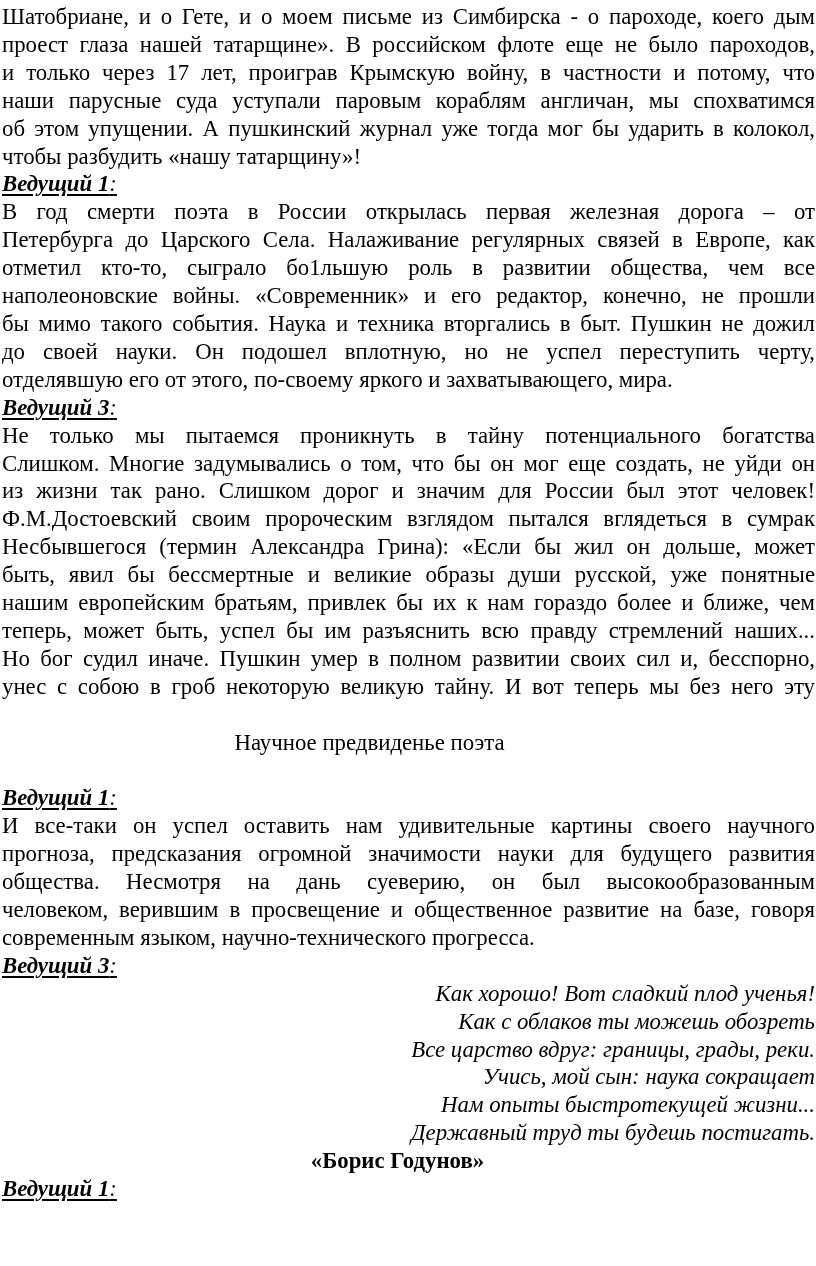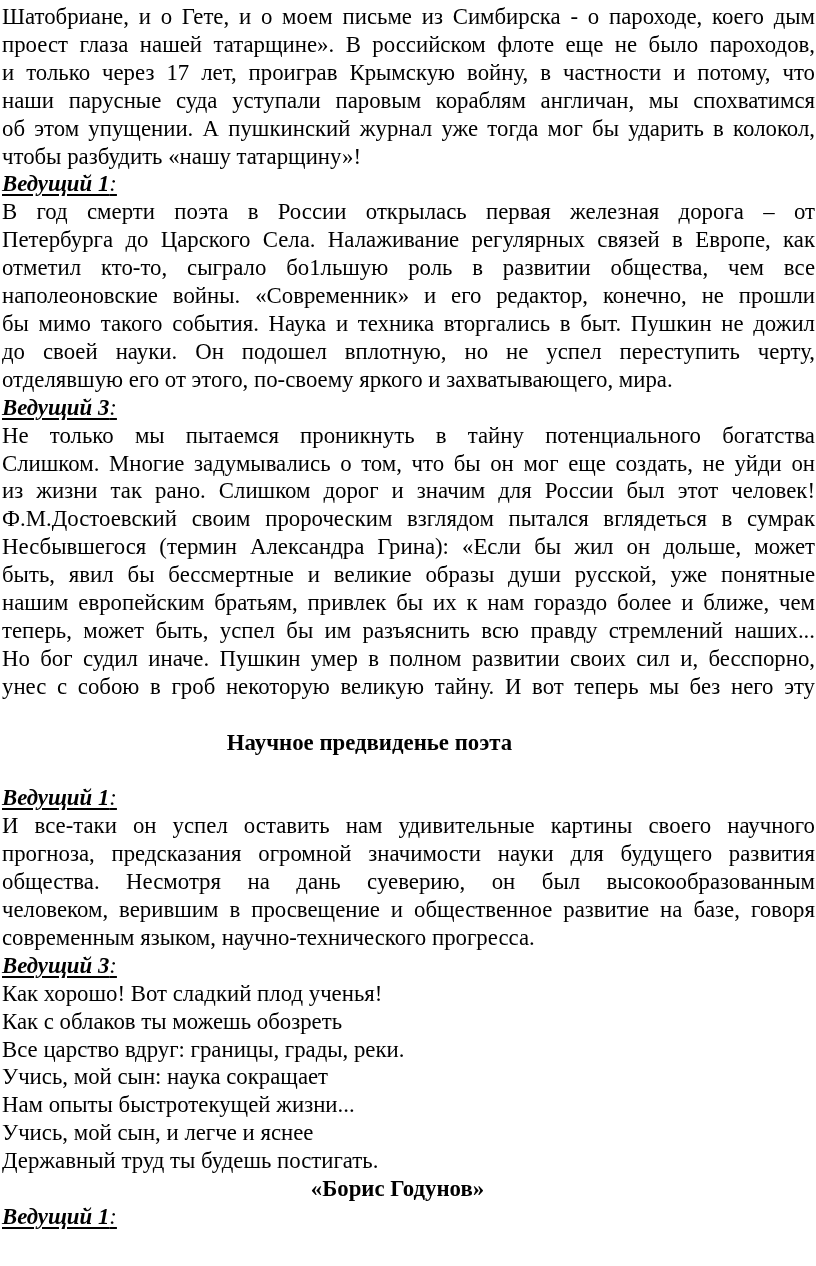--- a/index.html
+++ b/index.html
@@ -33,26 +33,26 @@
   }
   .speaker {
     font-style: italic;
     text-decoration: underline;
     text-decoration-thickness: 2px;
     text-underline-offset: 3px;
   }
   .sp-name { font-weight: bold; }
   .sp-colon { font-weight: normal; }
   .heading {
-    font-weight: bold;
+    font-weight: normal;
     text-align: center;
     padding-right: 78px;
     margin: 27.9px 0;
   }
-  .poem-line { text-align: left; }
+  .poem-line { text-align: right; font-style: italic; }
   .attribution {
     text-align: center;
     padding-right: 22px;
     font-weight: bold;
   }
 </style>
 </head>
 <body>
 
 <div class="page">
@@ -114,21 +114,20 @@
   <div class="speaker">
     <span class="sp-name">Ведущий 3</span><span class="sp-colon">:</span>
   </div>
 
   <div class="paragraph">
     <div class="poem-line">Как хорошо! Вот сладкий плод ученья!</div>
     <div class="poem-line">Как с облаков ты можешь обозреть</div>
     <div class="poem-line">Все царство вдруг: границы, грады, реки.</div>
     <div class="poem-line">Учись, мой сын: наука сокращает</div>
     <div class="poem-line">Нам опыты быстротекущей жизни...</div>
-    <div class="poem-line">Учись, мой сын, и легче и яснее</div>
     <div class="poem-line">Державный труд ты будешь постигать.</div>
   </div>
 
   <div class="attribution">«Борис Годунов»</div>
 
   <div class="speaker">
     <span class="sp-name">Ведущий 1</span><span class="sp-colon">:</span>
   </div>
 
 </div>

